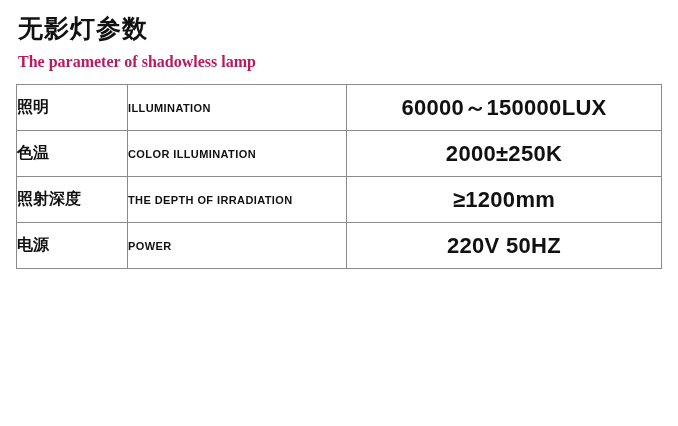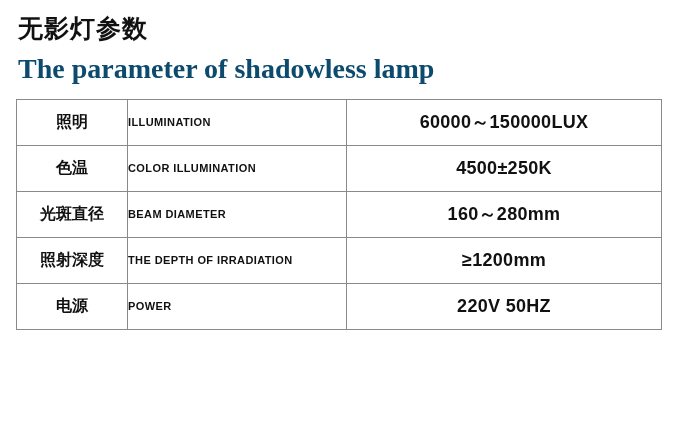--- a/index.html
+++ b/index.html
@@ -25,61 +25,61 @@
     font-family: "DejaVu Sans", sans-serif;
     font-size: 25px;
     font-weight: bold;
     letter-spacing: 1px;
     line-height: 1.2;
     margin: 4px 0 0 2px;
     color: #111111;
   }
   .title-en {
     font-family: "Liberation Serif", serif;
-    font-size: 28px;
+    font-size: 16px;
     font-weight: bold;
     line-height: 1.2;
     margin: 8px 0 0 2px;
-    color: #0c4a6e;
+    color: #be185d;
   }
   .spec-table {
     margin-top: 13px;
     border-collapse: collapse;
     width: 646px;
     table-layout: fixed;
   }
   .spec-table td {
     border: 1px solid #8a8a8a;
     padding: 0;
     vertical-align: middle;
   }
   .col-cn {
     width: 110px;
-    text-align: center;
+    text-align: left;
     font-family: "DejaVu Sans", sans-serif;
     font-size: 16px;
     font-weight: bold;
     color: #111111;
     padding: 4px 2px;
     letter-spacing: 0px;
   }
   .col-en {
     width: 218px;
     font-family: "Liberation Sans", sans-serif;
     font-size: 11px;
     font-weight: bold;
     color: #111111;
     padding: 4px 4px 4px 8px;
     letter-spacing: 0.4px;
     line-height: 1.12;
   }
   .col-val {
     text-align: center;
     font-family: "Liberation Sans", sans-serif;
-    font-size: 18px;
+    font-size: 22px;
     font-weight: bold;
     color: #111111;
     padding: 4px 6px;
     letter-spacing: 0.3px;
   }
   tr.row {
     height: 46px;
   }
   .row-cn {
     white-space: nowrap;
@@ -96,26 +96,21 @@
   <table class="spec-table">
     <tbody>
       <tr class="row">
         <td class="col-cn row-cn">照明</td>
         <td class="col-en">ILLUMINATION</td>
         <td class="col-val">60000～150000LUX</td>
       </tr>
       <tr class="row">
         <td class="col-cn row-cn">色温</td>
         <td class="col-en">COLOR ILLUMINATION</td>
-        <td class="col-val">4500±250K</td>
-      </tr>
-      <tr class="row">
-        <td class="col-cn row-cn">光斑直径</td>
-        <td class="col-en">BEAM DIAMETER</td>
-        <td class="col-val">160～280mm</td>
+        <td class="col-val">2000±250K</td>
       </tr>
       <tr class="row">
         <td class="col-cn row-cn">照射深度</td>
         <td class="col-en">THE DEPTH OF IRRADIATION</td>
         <td class="col-val">≥1200mm</td>
       </tr>
       <tr class="row">
         <td class="col-cn row-cn">电源</td>
         <td class="col-en">POWER</td>
         <td class="col-val">220V 50HZ</td>

